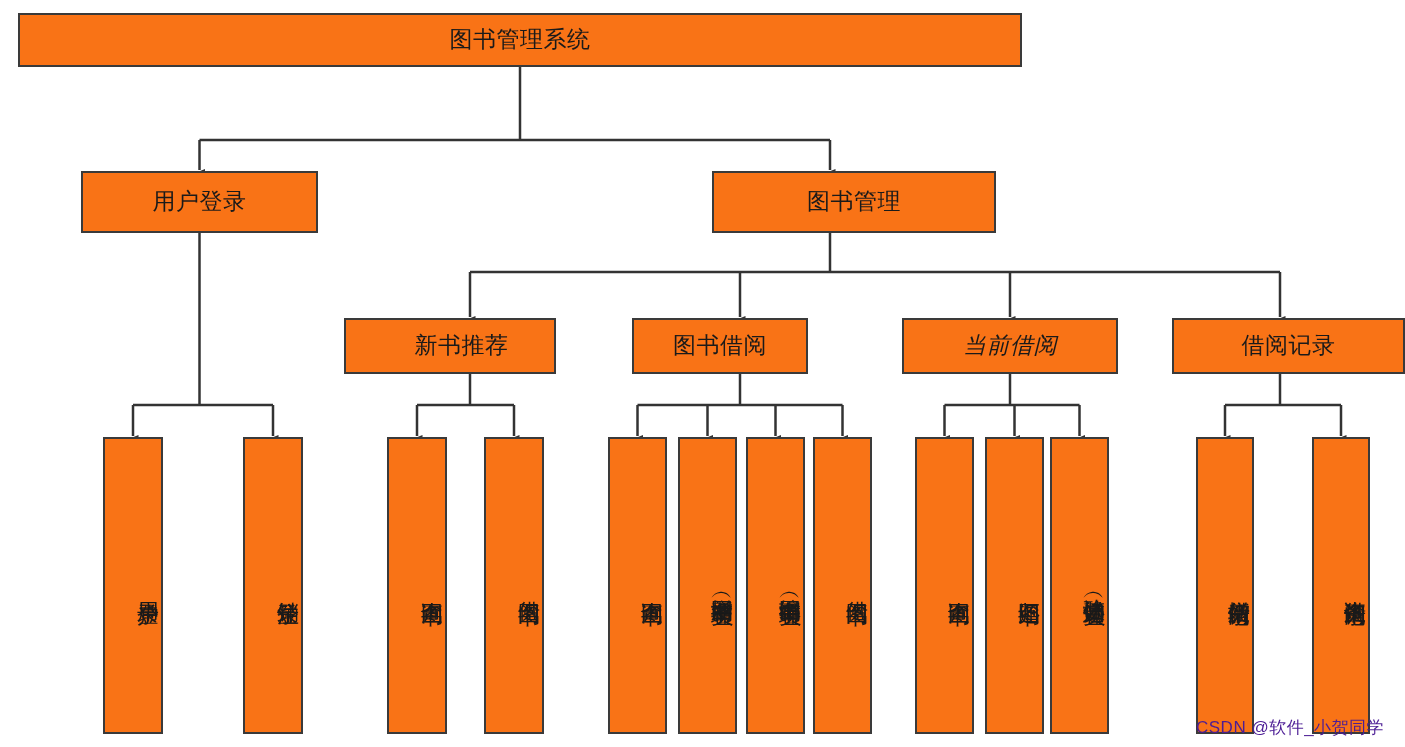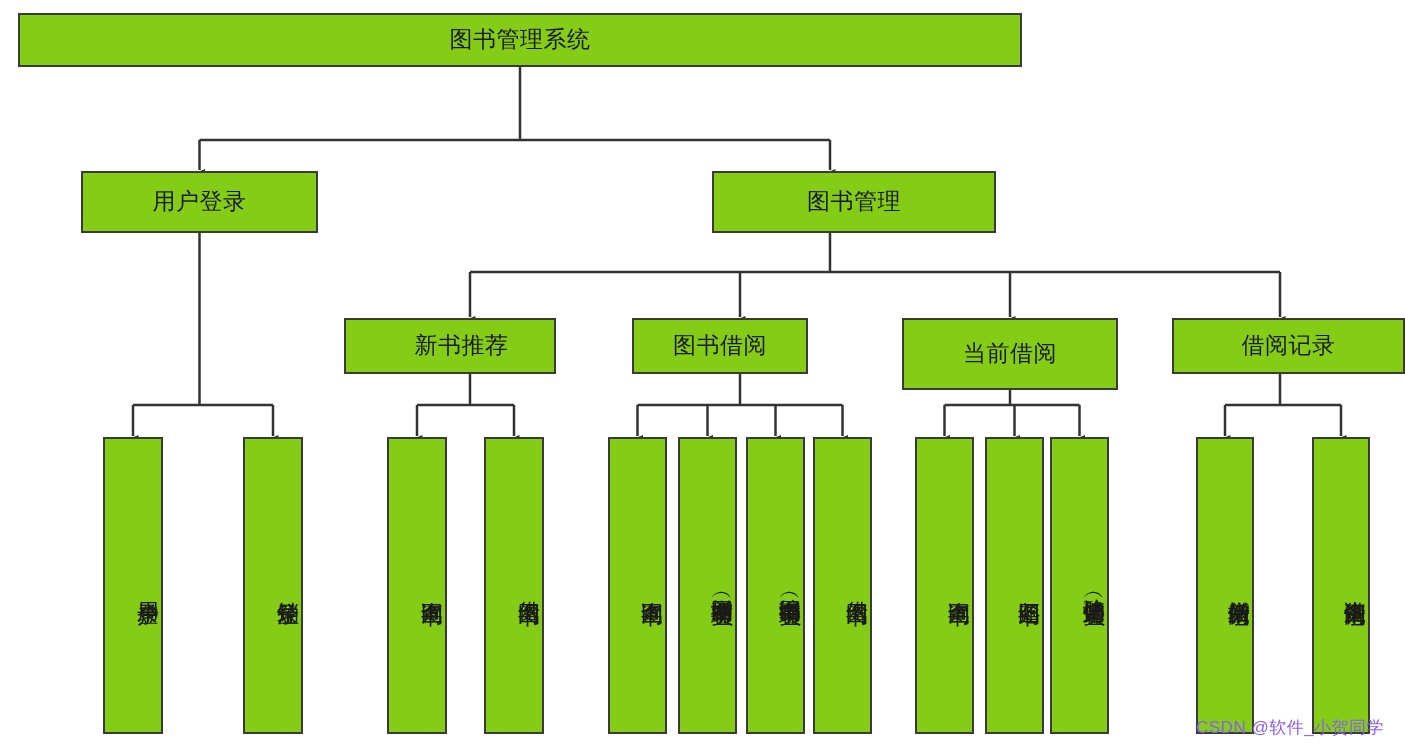--- a/index.html
+++ b/index.html
@@ -22,21 +22,21 @@
     left: 0;
     top: 0;
     width: 1405px;
     height: 747px;
     pointer-events: none;
   }
   .node {
     position: absolute;
     box-sizing: border-box;
     border: 2px solid #3a3a3a;
-    background: #84cc16;
+    background: #f97316;
     display: flex;
     align-items: center;
     justify-content: center;
     color: #1a1a1a;
     line-height: 1.18;
   }
   .node.horiz {
     font-size: 23px;
     letter-spacing: 0.5px;
   }
@@ -45,21 +45,21 @@
     text-orientation: upright;
     font-size: 22px;
     letter-spacing: 1px;
     padding: 6px 0;
     align-items: flex-start;
     justify-content: center;
   }
   .watermark {
     position: absolute;
     font-size: 17px;
-    color: #8b5cf6;
+    color: #4c1d95;
     white-space: nowrap;
     letter-spacing: 0.5px;
   }
 </style>
 </head>
 <body>
 
 <div id="canvas">
   <svg id="edges" viewBox="0 0 1405 747">
     <defs>
@@ -113,21 +113,21 @@
       </div>
       <div class="node horiz" style="left: 712px; top: 171px; width: 284px; height: 62px;">
         <span>图书管理</span>
       </div>
       <div class="node horiz" style="left: 344px; top: 318px; width: 212px; height: 56px; padding-left: 23px;">
         <span>新书推荐</span>
       </div>
       <div class="node horiz" style="left: 632px; top: 318px; width: 176px; height: 56px;">
         <span>图书借阅</span>
       </div>
-      <div class="node horiz" style="left: 902px; top: 318px; width: 216px; height: 72px;">
+      <div class="node horiz" style="left: 902px; top: 318px; width: 216px; height: 56px; font-style: italic;">
         <span>当前借阅</span>
       </div>
       <div class="node horiz" style="left: 1172px; top: 318px; width: 233px; height: 56px;">
         <span>借阅记录</span>
       </div>
       <div class="node vert" style="left: 103px; top: 437px; width: 60px; height: 297px;">
         <span>用户登录</span>
       </div>
       <div class="node vert" style="left: 243px; top: 437px; width: 60px; height: 297px;">
         <span>注销登录</span>

